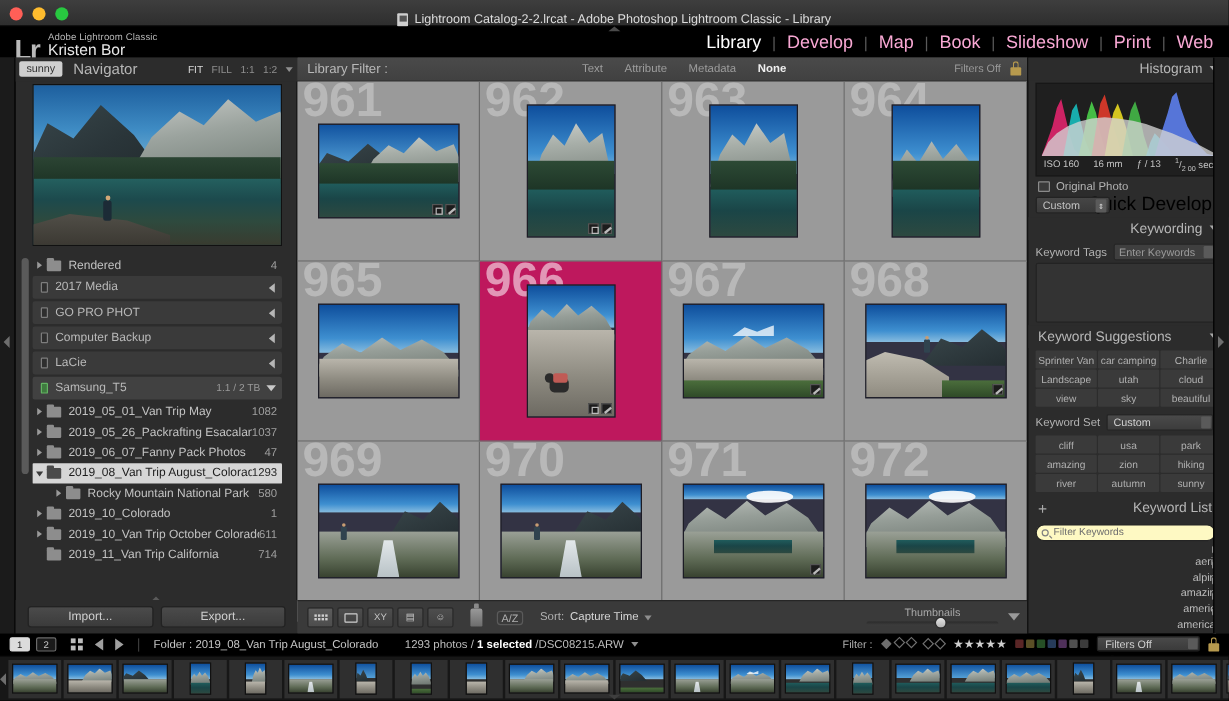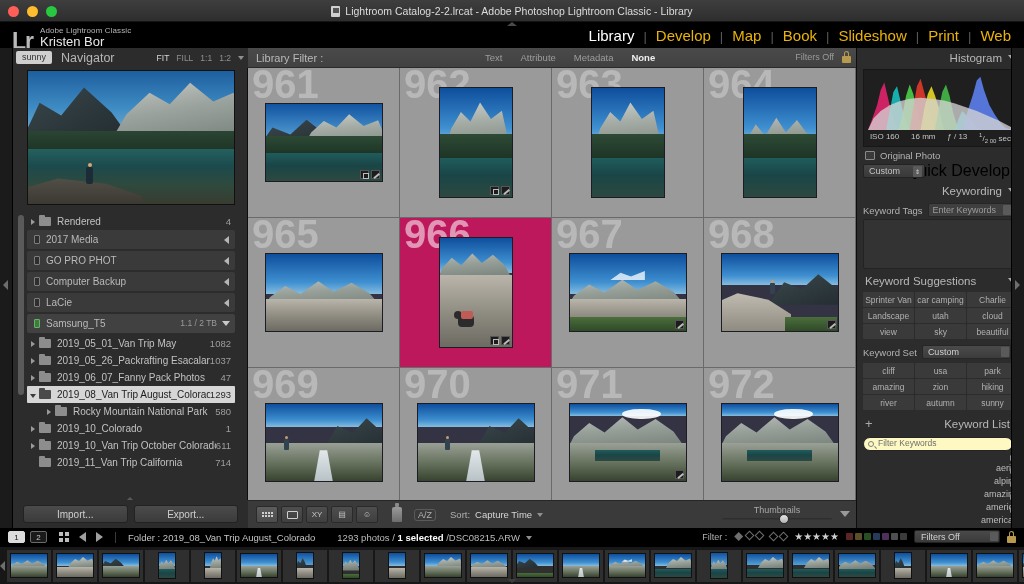--- a/index.html
+++ b/index.html
@@ -17,21 +17,21 @@
     background: linear-gradient(#3e3e3e, #2e2e2e);
     border-bottom: 1px solid #141414;
   }
   .traffic { position: absolute; left: 8px; top: 6px; display: flex; gap: 8px; }
   .tl { width: 11px; height: 11px; border-radius: 50%; }
   .tl.r { background: #ff5f57; }
   .tl.y { background: #febc2e; }
   .tl.g { background: #28c840; }
   .mactitle {
     position: absolute; left: 0; top: 0; width: 1024px; height: 22px;
-    display: flex; align-items: center; justify-content: center; gap: 5px;
+    display: flex; align-items: flex-end; justify-content: center; gap: 5px;
     font-size: 10.5px; color: #dcdcdc;
   }
   .doc-icon {
     width: 9px; height: 11px; background: #cfcfcf; border-radius: 1px;
     position: relative; display: inline-block;
   }
   .doc-icon::after {
     content: ""; position: absolute; left: 1.5px; top: 2px;
     width: 6px; height: 5px; background: #555;
   }
@@ -61,21 +61,21 @@
   }
   .id-name {
     position: absolute; left: 40px; top: 34px;
     font-size: 13px; color: #e8e8e8;
   }
   .modules {
     position: absolute; right: 4px; top: 27px;
     display: flex; align-items: baseline; gap: 0px;
     font-size: 15px;
   }
-  .modules .m { color: #eab308; padding: 0 9px; cursor: default; }
+  .modules .m { color: #f9a8d4; padding: 0 9px; cursor: default; }
   .modules .m.active { color: #ffffff; }
   .modules .sep { color: #5a5a5a; font-size: 13px; }
 
   
   .panel-left {
     position: absolute; left: 0; top: 48px; width: 248px; height: 480px;
     background: #2c2c2c; border-right: 1px solid #0e0e0e;
   }
   .panel-right {
     position: absolute; left: 856px; top: 48px; width: 168px; height: 480px;

